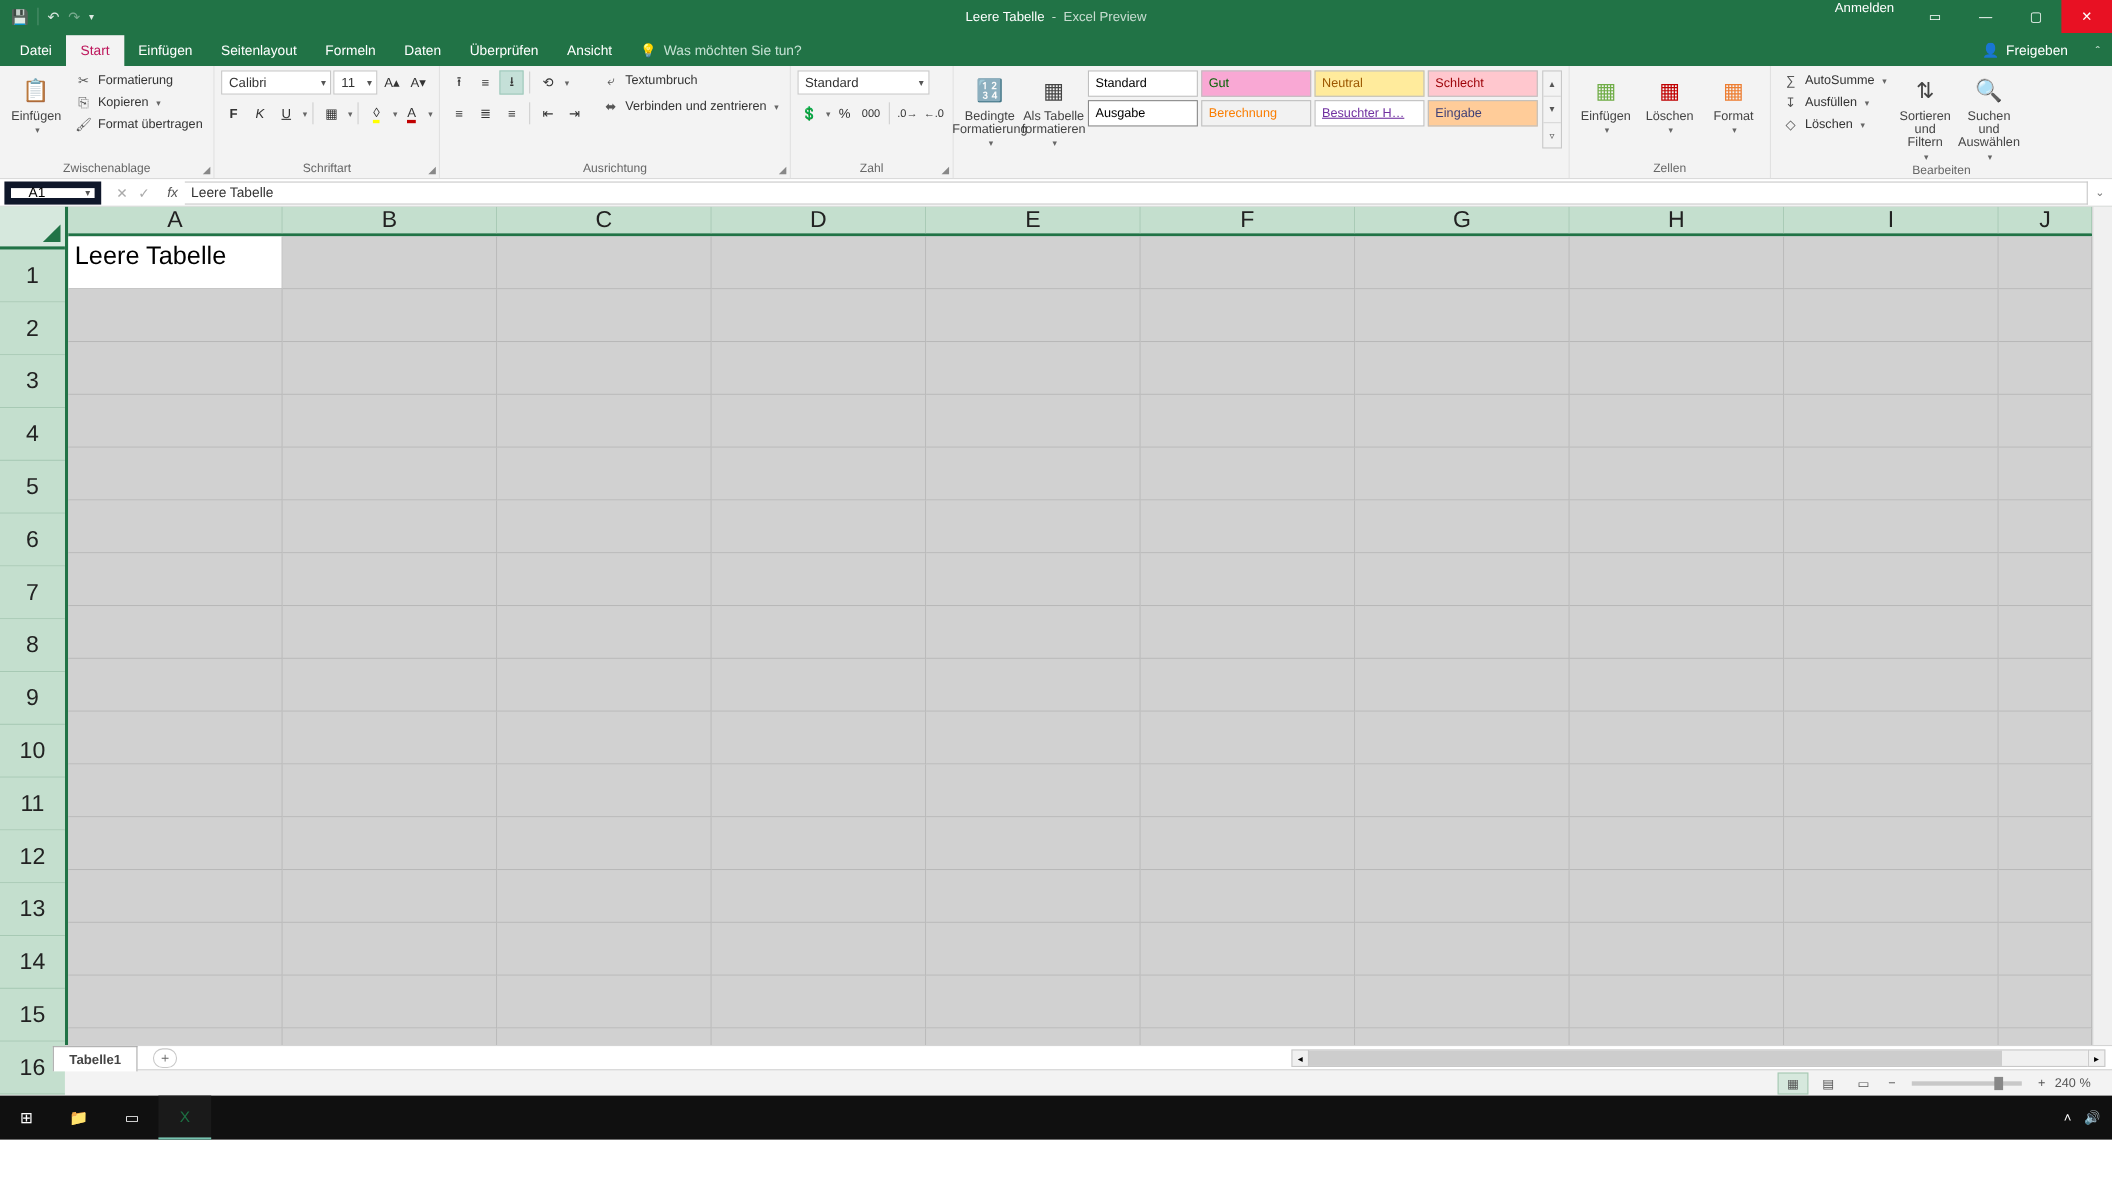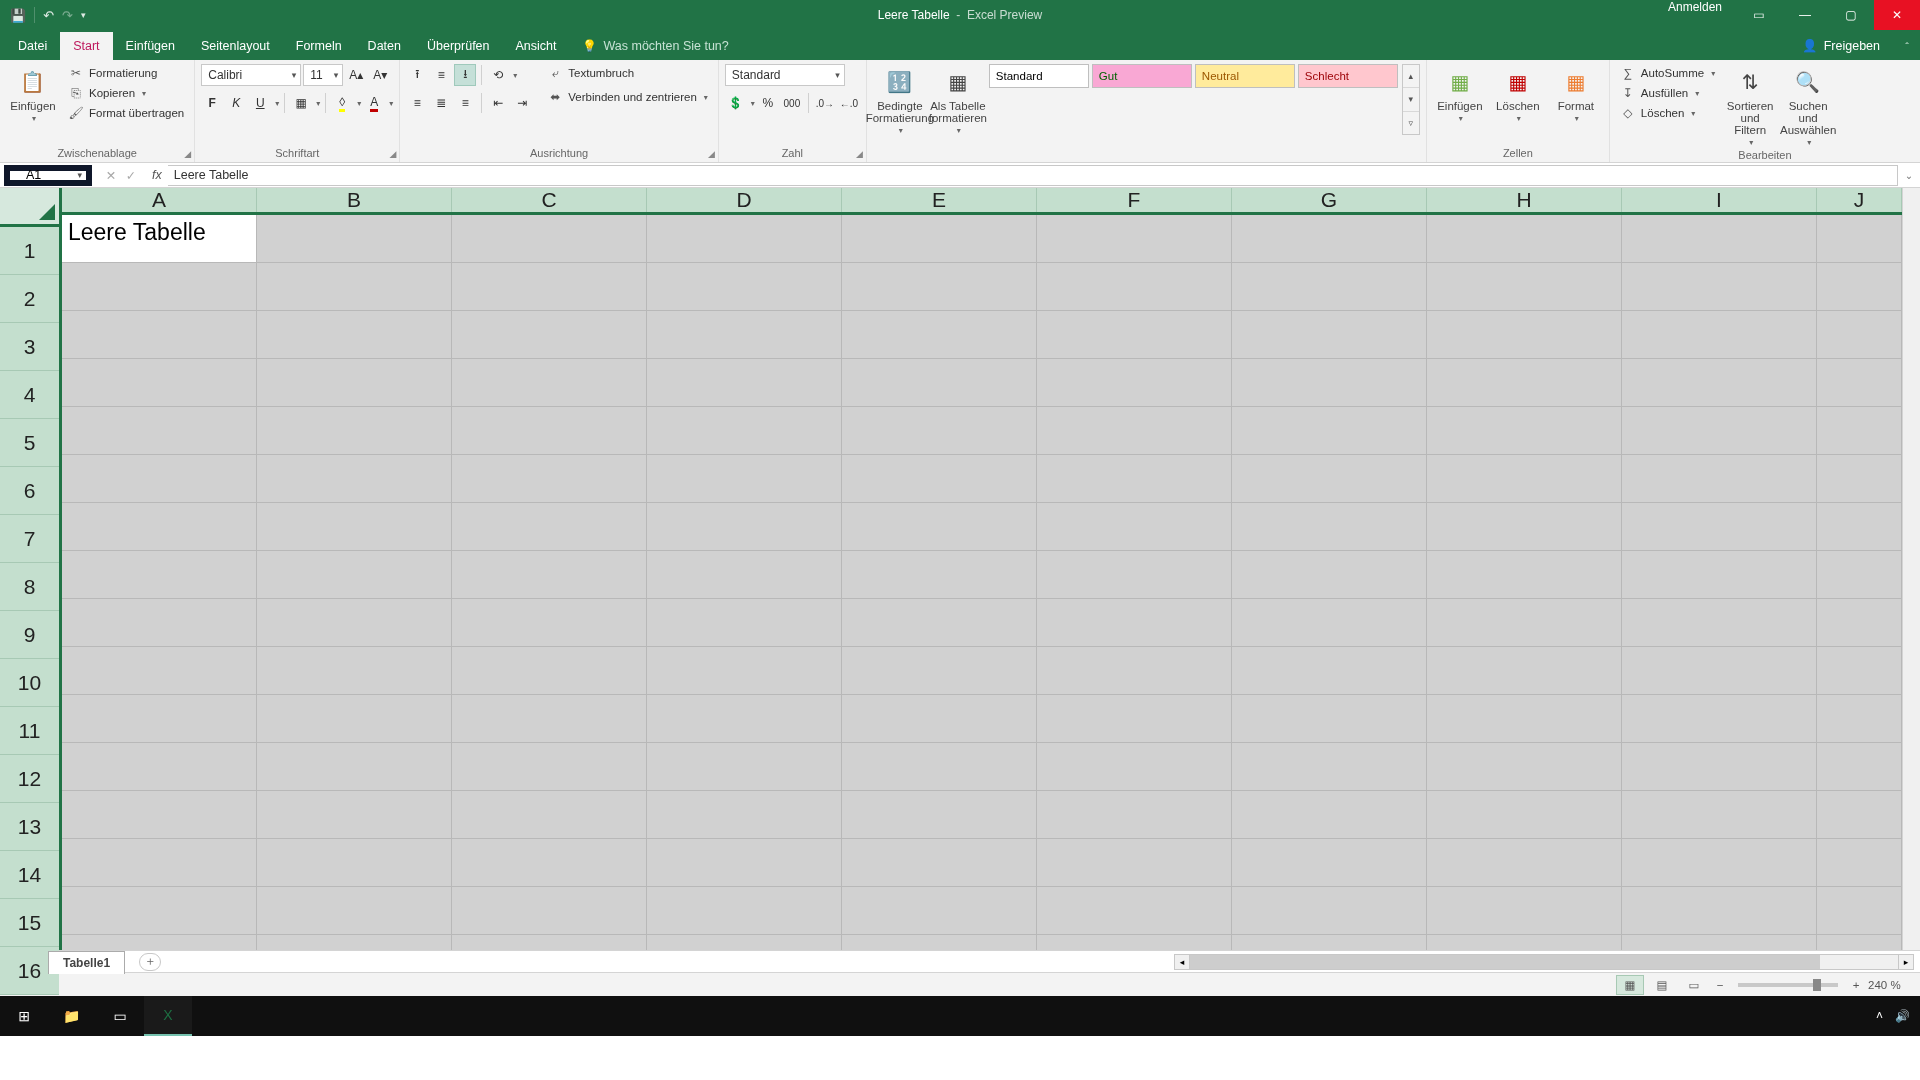--- a/index.html
+++ b/index.html
@@ -275,20 +275,26 @@
         <div class="ico">▦</div>
         <span>Als Tabelle formatieren</span>
           <span class="dd">▾</span>
       </div>
       <div class="gallery">
         <div class="grow">
           <div class="gcell">Standard</div>
           <div class="gcell" style="background:#f9a8d4;color:#006100">Gut</div>
           <div class="gcell" style="background:#ffeb9c;color:#9c5700">Neutral</div>
           <div class="gcell" style="background:#ffc7ce;color:#9c0006">Schlecht</div>
+        </div>
+        <div class="grow">
+          <div class="gcell" style="border:1px solid #888">Ausgabe</div>
+          <div class="gcell" style="background:#f2f2f2;color:#fa7d00">Berechnung</div>
+          <div class="gcell" style="color:#7030a0;text-decoration:underline">Besuchter H…</div>
+          <div class="gcell" style="background:#ffcc99;color:#3f3f76">Eingabe</div>
         </div>
       </div>
       <div class="gscroll">
         <div>▴</div>
         <div>▾</div>
         <div>▿</div>
       </div>
     </div>
   </div>
 

